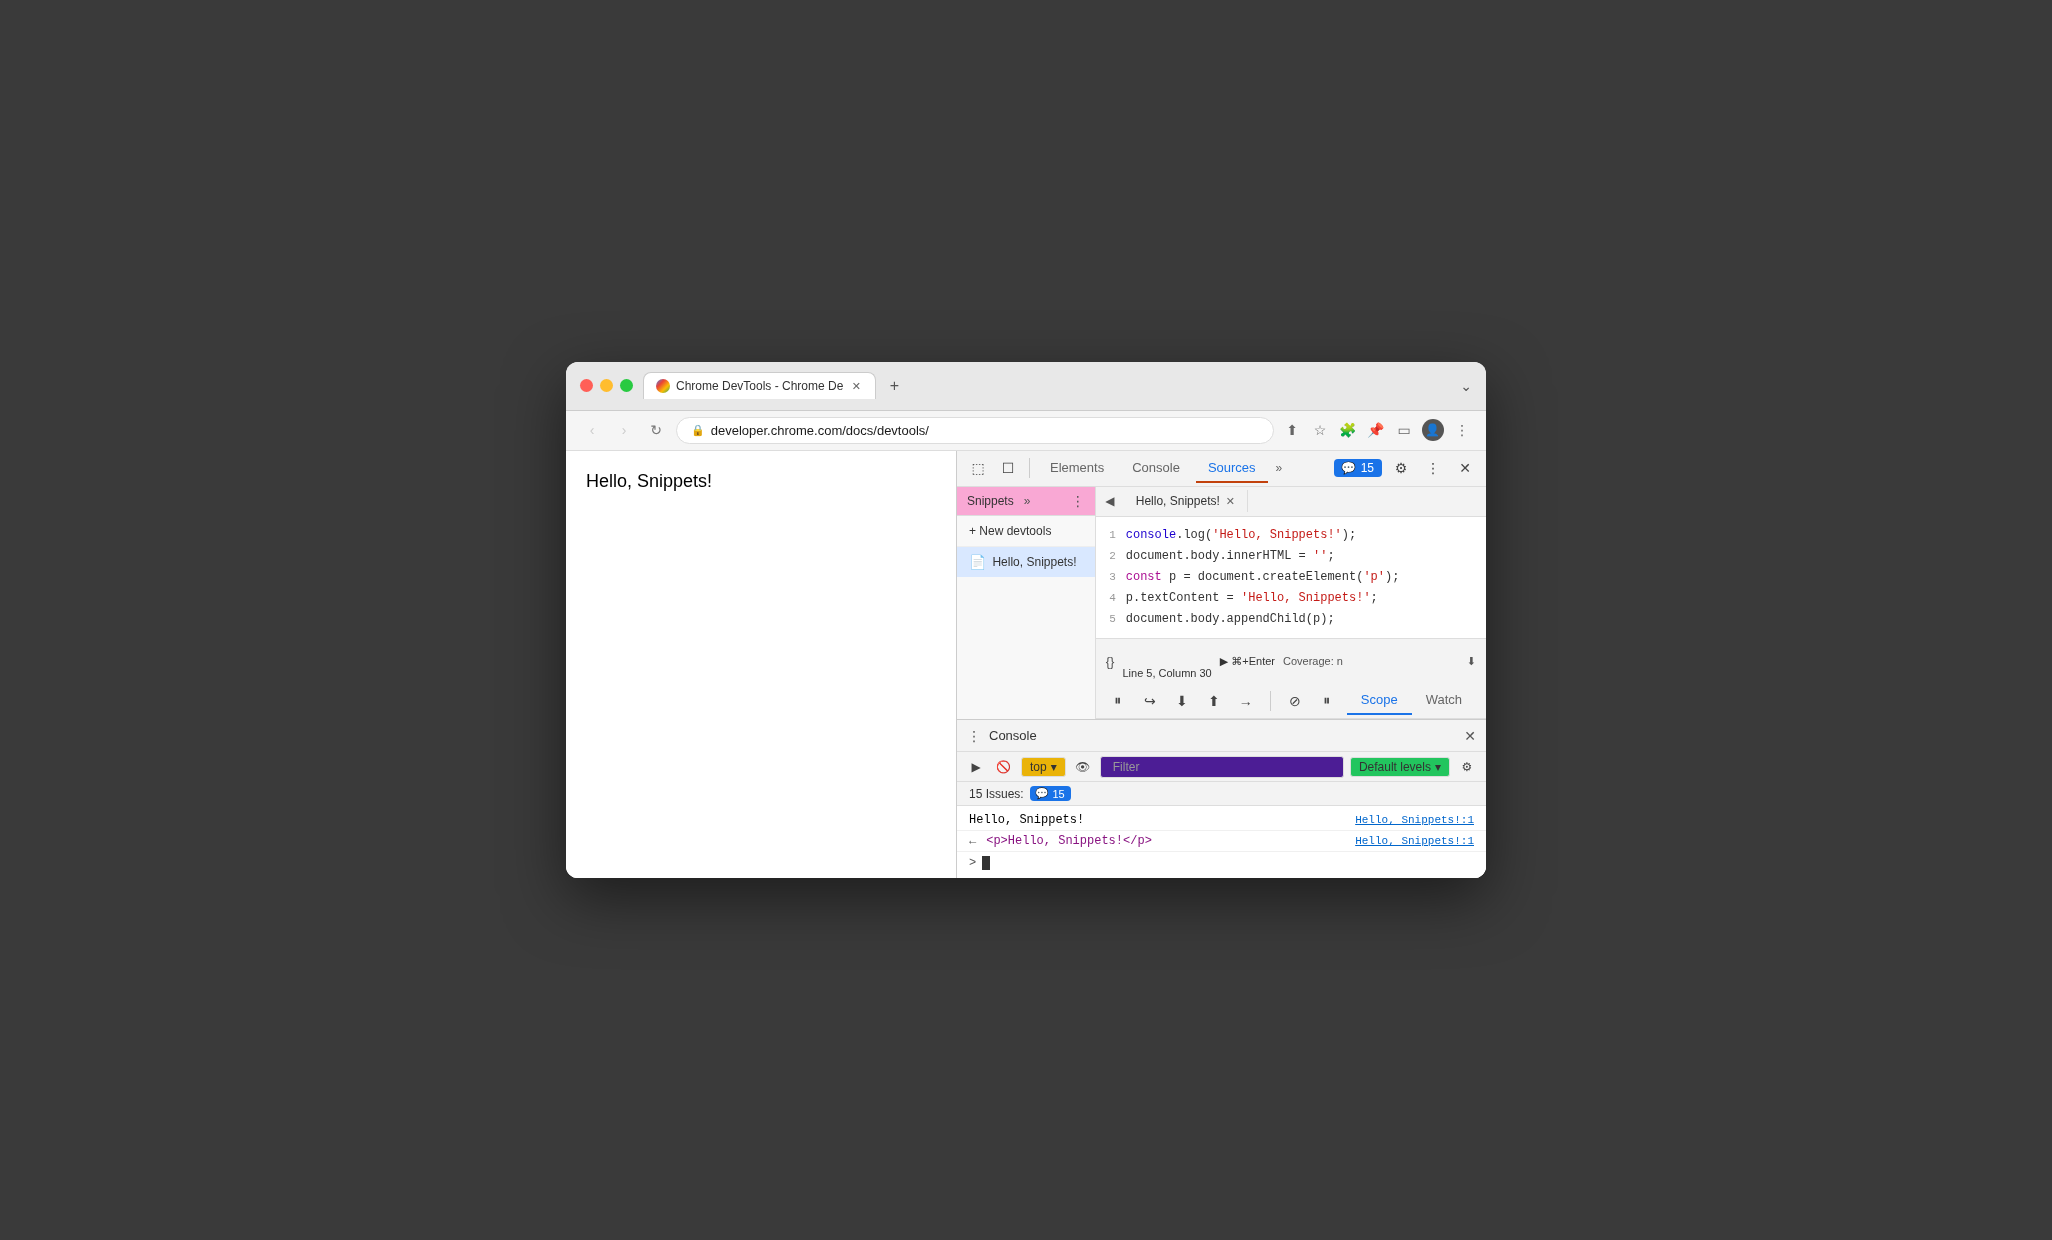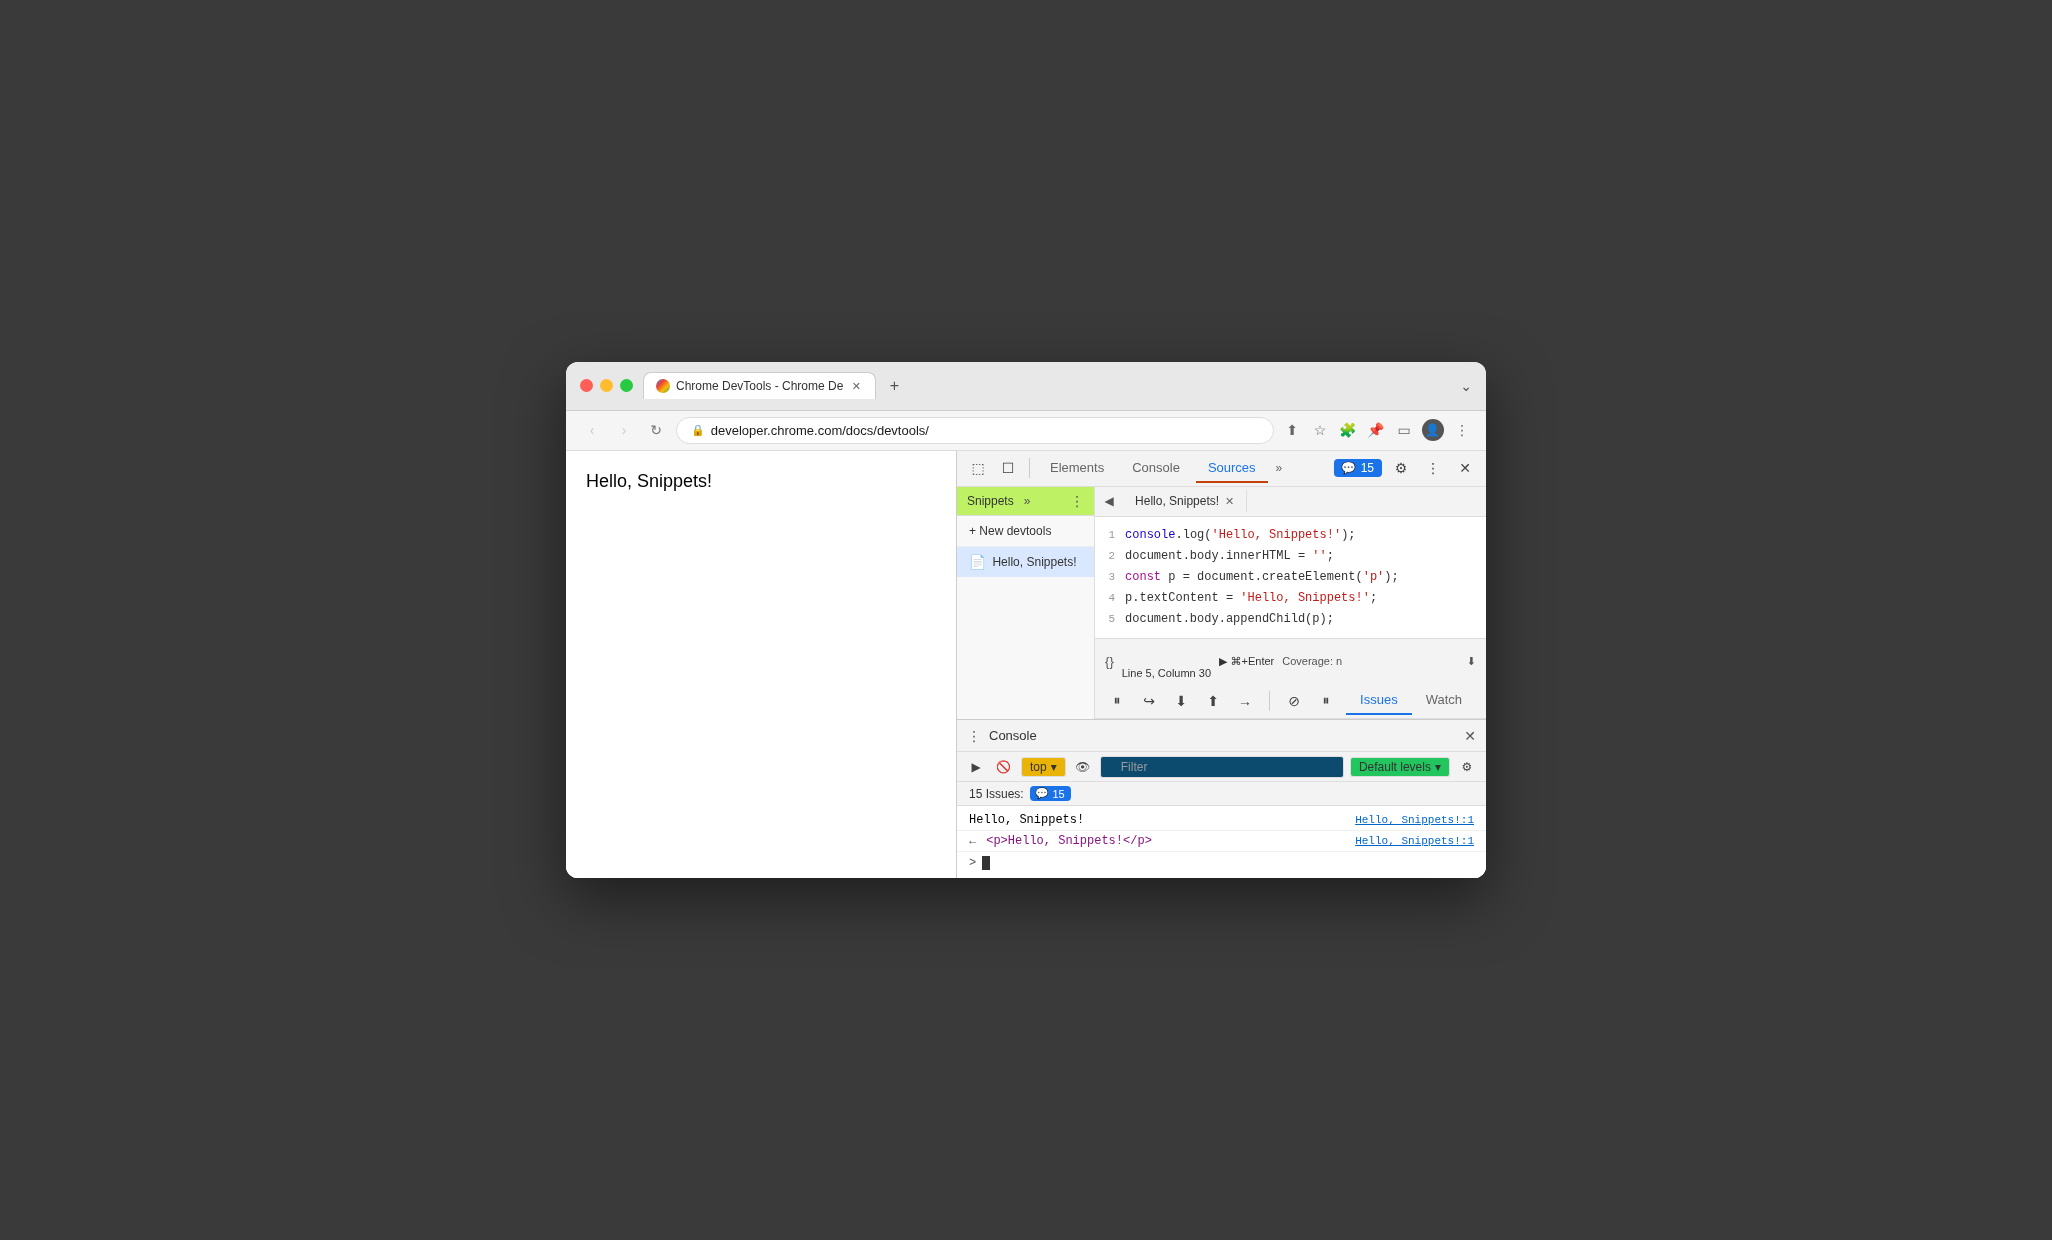--- a/index.html
+++ b/index.html
@@ -222,21 +222,21 @@
       display: flex;
       flex-direction: column;
       background: #f8f8f8;
     }
     .snippets-header {
       display: flex;
       align-items: center;
       padding: 6px 10px;
       border-bottom: 1px solid #ddd;
       gap: 6px;
-      background: #bef264;
+      background: #f9a8d4;
     }
     .snippets-title {
       font-size: 12px;
       font-weight: 500;
       color: #333;
     }
     .snippets-more {
       margin-left: auto;
       font-size: 14px;
       color: #555;
@@ -446,24 +446,24 @@
       background: #eab308;
       border: 1px solid #ddd;
       border-radius: 3px;
       padding: 2px 8px;
       font-size: 12px;
       color: #333;
       cursor: pointer;
     }
     .filter-input {
       flex: 1;
-      background: #0c4a6e;
+      background: #4c1d95;
       border: 1px solid #ddd;
       border-radius: 3px;
-      padding: 3px 20px;
+      padding: 3px 12px;
       font-size: 12px;
       color: #999;
     }
     .levels-select {
       display: flex;
       align-items: center;
       gap: 4px;
       background: #22c55e;
       border: 1px solid #ddd;
       border-radius: 3px;
@@ -671,21 +671,21 @@
             <div class="dbg-btn">⏸</div>
             <div class="dbg-btn">↪</div>
             <div class="dbg-btn">⬇</div>
             <div class="dbg-btn">⬆</div>
             <div class="dbg-btn">→</div>
             <div class="dbg-divider"></div>
             <div class="dbg-btn">⊘</div>
             <div class="dbg-btn">⏸</div>
             <div class="scope-tabs">
               <div class="scope-tab active">
-                <span>Issues</span>
+                <span>Scope</span>
               </div>
               <div class="scope-tab">
                 <span>Watch</span>
               </div>
             </div>
           </div>
         </div>
       </div>
 
       <div class="console-panel">

